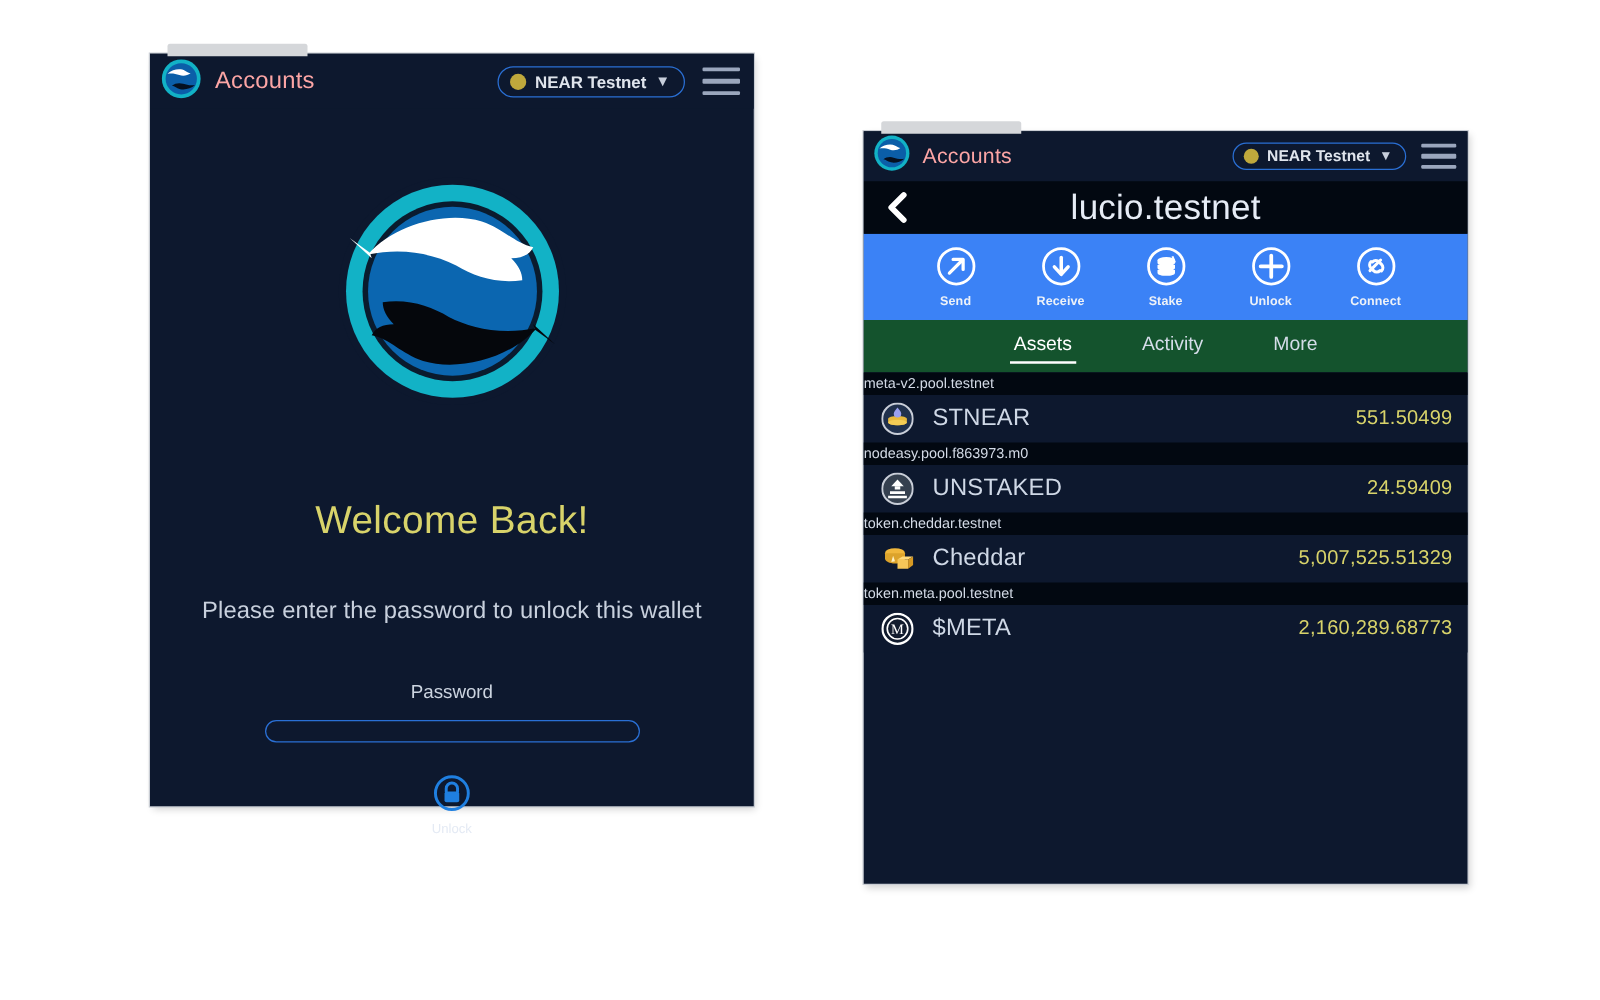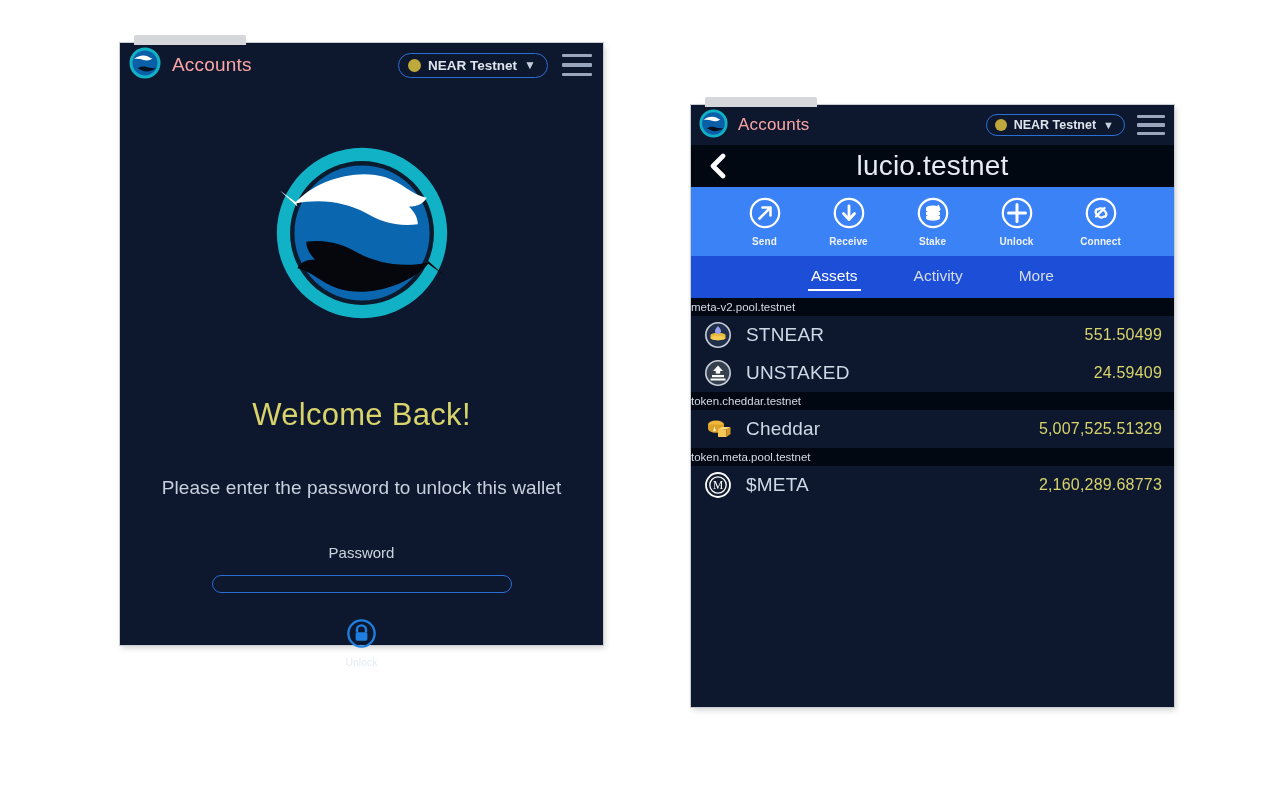--- a/index.html
+++ b/index.html
@@ -129,21 +129,21 @@
     display: flex; justify-content: center; gap: 28px;
     padding: 10px 0 9px;
   }
   .action {
     display: flex; flex-direction: column; align-items: center; gap: 4px;
     background: none; border: none; cursor: pointer; width: 56px;
   }
   .action-label { color: #eef2f8; font-size: 10px; font-weight: bold; letter-spacing: .1px; }
 
   .tabs {
-    background: #1d4ed8;
+    background: #14532d;
     display: flex; justify-content: center; gap: 50px;
     padding: 10px 0 7px;
   }
   .tab {
     background: none; border: none; cursor: pointer;
     color: #d5dde9; font-size: 15.5px;
     padding: 1px 3px 4px;
     border-bottom: 2.5px solid transparent;
   }
   .tab.active { border-bottom-color: #ffffff; color: #ffffff; }
@@ -340,20 +340,21 @@
             <ellipse cx="13" cy="13" rx="7.5" ry="2.2" fill="#e8b93c"></ellipse>
             <path d="M5.5 13v3c0 1.2 3.4 2.2 7.5 2.2s7.5-1 7.5-2.2v-3" fill="#e8b93c"></path>
             <ellipse cx="13" cy="16" rx="7.5" ry="2.2" fill="#f5cd55"></ellipse>
             <path d="M13 4c1.8 2.2 3 3.7 3 5a3 3 0 0 1-6 0c0-1.3 1.2-2.8 3-5z" fill="#9aa0f0"></path>
           </svg>
         </span>
         <span class="asset-sym">STNEAR</span>
         <span class="asset-amt">551.50499</span>
       </div>
 
+      <div class="asset-contract">nodeasy.pool.f863973.m0</div>
       <div class="asset-row">
         <span class="asset-icon">
           <svg width="26" height="26" viewBox="0 0 26 26">
             <circle cx="13" cy="13" r="12.2" fill="#35404f" stroke="#c9ced8" stroke-width="1.6"></circle>
             <path d="M5.5 18.5h15v2h-15z" fill="#ffffff"></path>
             <path d="M7 15h12v2.2H7z" fill="#ffffff"></path>
             <path d="M13 5.5l5 5.5h-10z" fill="#ffffff"></path>
             <path d="M10.8 11h4.4v2.6h-4.4z" fill="#ffffff"></path>
           </svg>
         </span>

